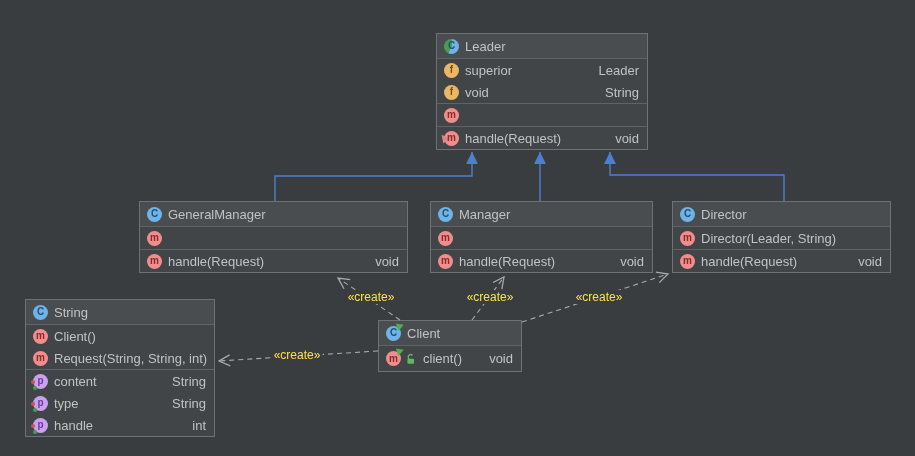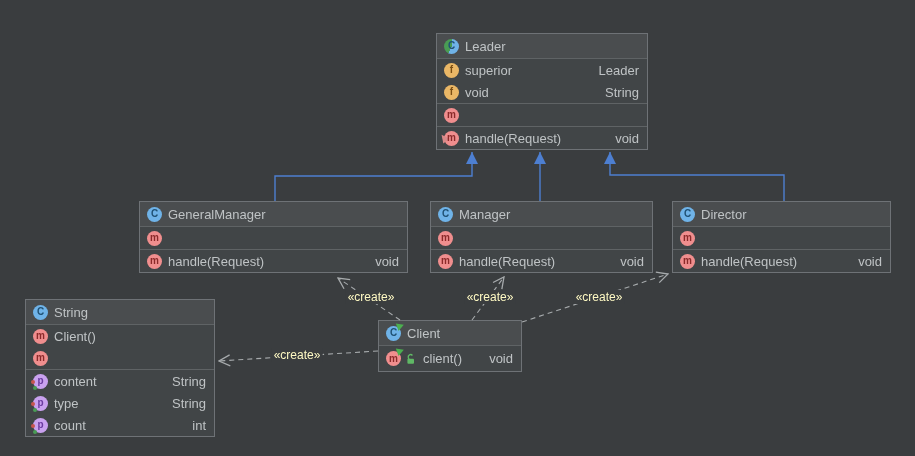--- a/index.html
+++ b/index.html
@@ -81,21 +81,21 @@
   .dot-green{left:0;bottom:-1px;background:#499C54;}
 
   .ic-unlock{margin-left:4px;display:inline-flex;}
 
   
   svg.edges{position:absolute;inset:0;z-index:3;pointer-events:none;}
 
   .edge-label{
     position:absolute;z-index:4;
     transform:translate(-50%,-50%);
-    color:#fef9c3;font-size:12px;
+    color:#fde047;font-size:12px;
     background:#3a3d3f;
     padding:0 2px;
     white-space:nowrap;
   }
 </style>
 </head>
 <body>
 
 <div class="canvas">
 
@@ -196,20 +196,21 @@
       <span class="ic ic-class">
           <span class="l">C</span>
         </span>
       <span class="mname">Director</span>
     </div>
     <div class="box-section">
       <div class="row">
         <span class="ic ic-method">
             <span class="l">m</span>
           </span>
+        <span class="mname">Director(Leader, String)</span>
       </div>
     </div>
     <div class="box-section">
       <div class="row">
         <span class="ic ic-method">
             <span class="l">m</span>
           </span>
         <span class="mname">handle(Request)</span>
         <span class="mtype">void</span>
       </div>
@@ -227,20 +228,21 @@
       <div class="row">
         <span class="ic ic-method">
             <span class="l">m</span>
           </span>
         <span class="mname">Client()</span>
       </div>
       <div class="row">
         <span class="ic ic-method">
             <span class="l">m</span>
           </span>
+        <span class="mname">Request(String, String, int)</span>
       </div>
     </div>
     <div class="box-section">
       <div class="row">
         <span class="ic ic-prop">
             <span class="dot dot-red"></span>
             <span class="dot dot-green"></span>
             <span class="l">p</span>
           </span>
         <span class="mname">content</span>
@@ -254,21 +256,21 @@
           </span>
         <span class="mname">type</span>
         <span class="mtype">String</span>
       </div>
       <div class="row">
         <span class="ic ic-prop">
             <span class="dot dot-red"></span>
             <span class="dot dot-green"></span>
             <span class="l">p</span>
           </span>
-        <span class="mname">count</span>
+        <span class="mname">handle</span>
         <span class="mtype">int</span>
       </div>
     </div>
   </div>
 
   <div class="class-box" style="left:378px;top:320px;width:144px;">
     <div class="box-header">
       <span class="ic ic-class">
           <span class="ov-run"></span>
           <span class="l">C</span>

